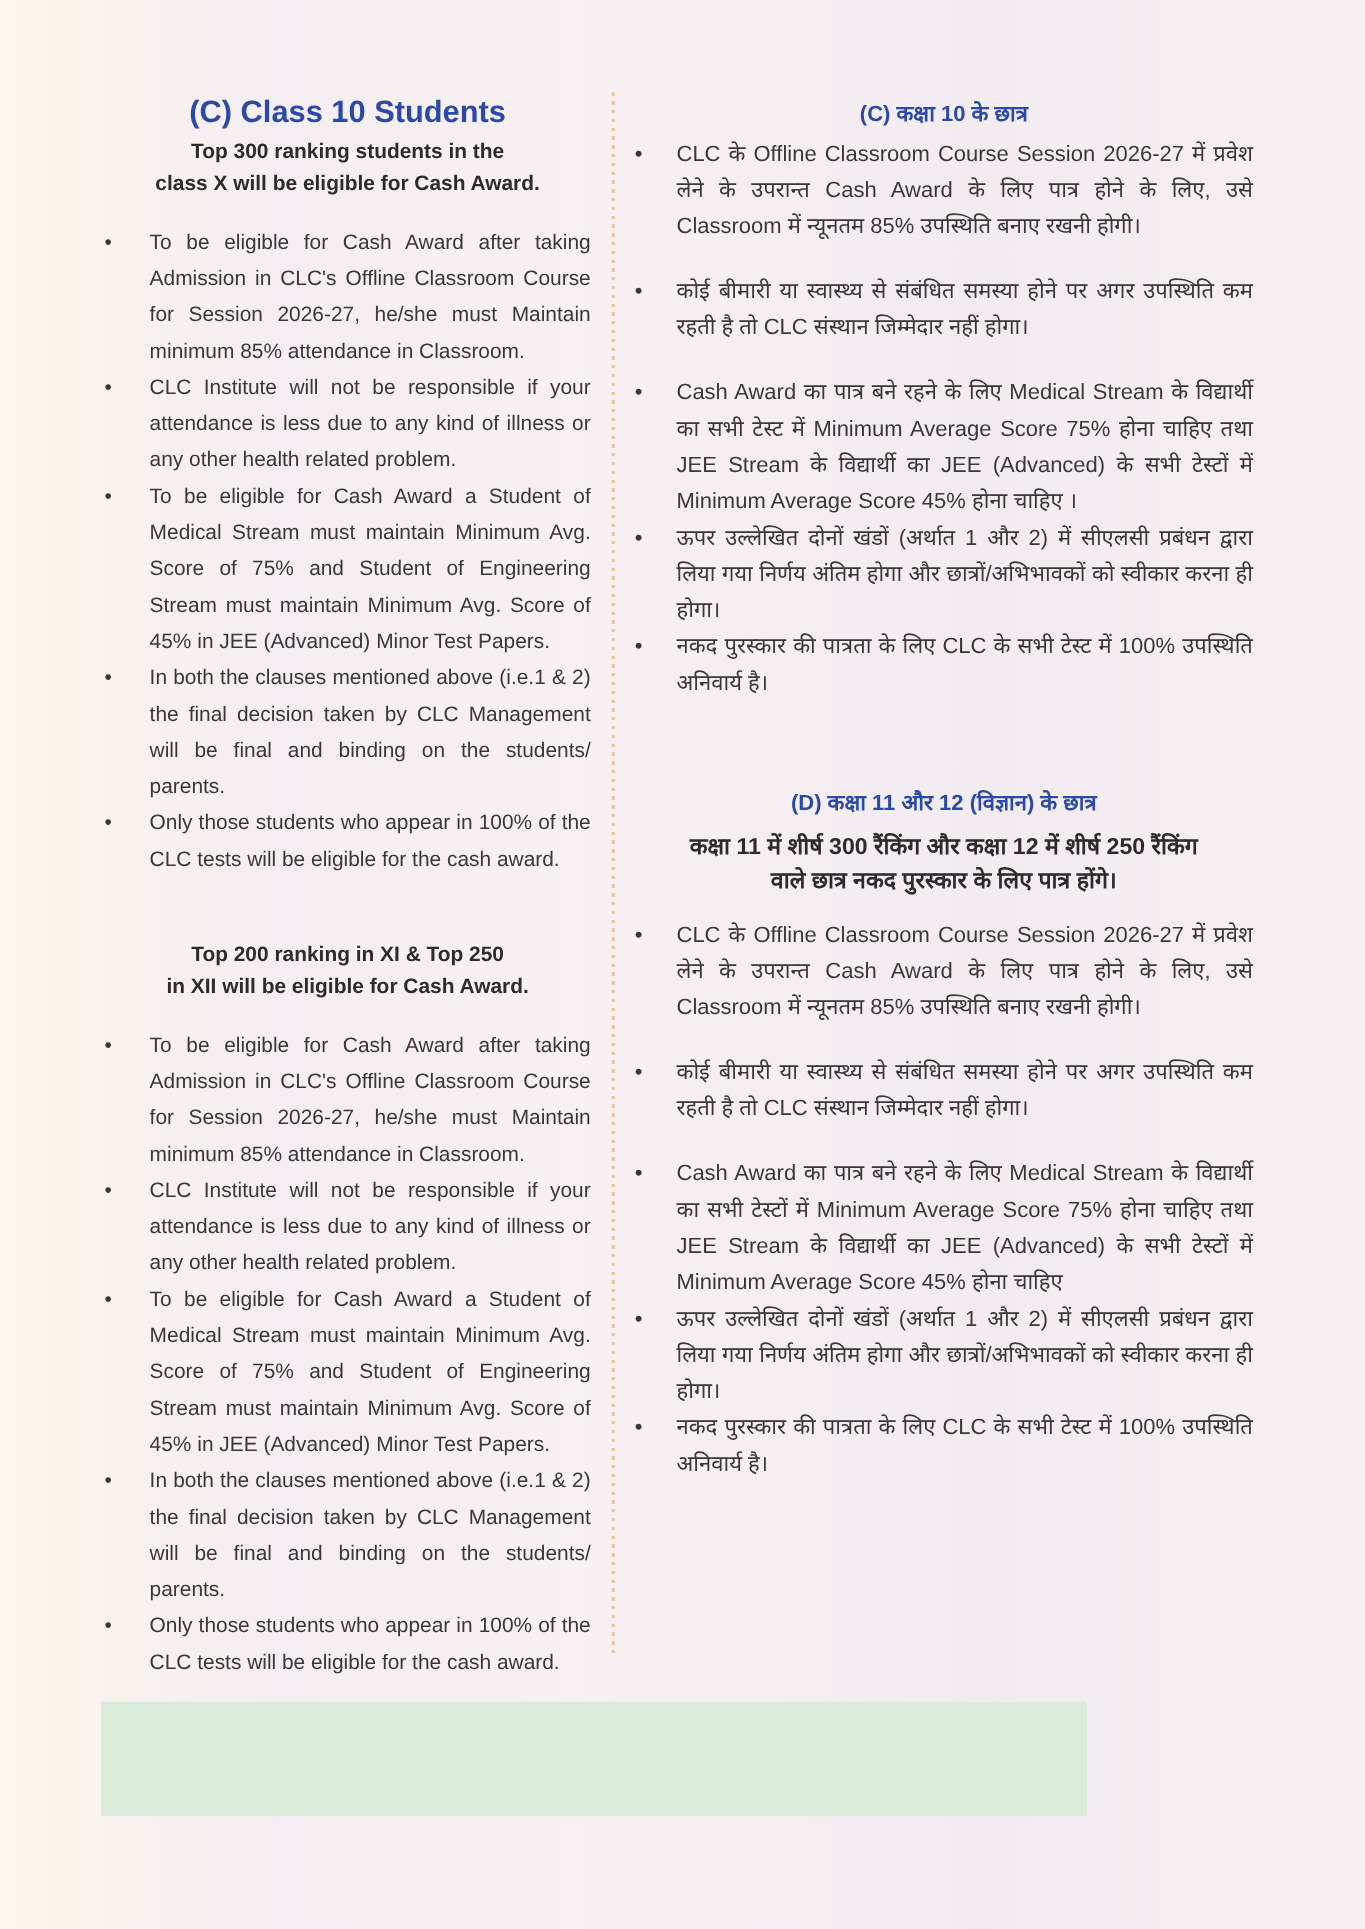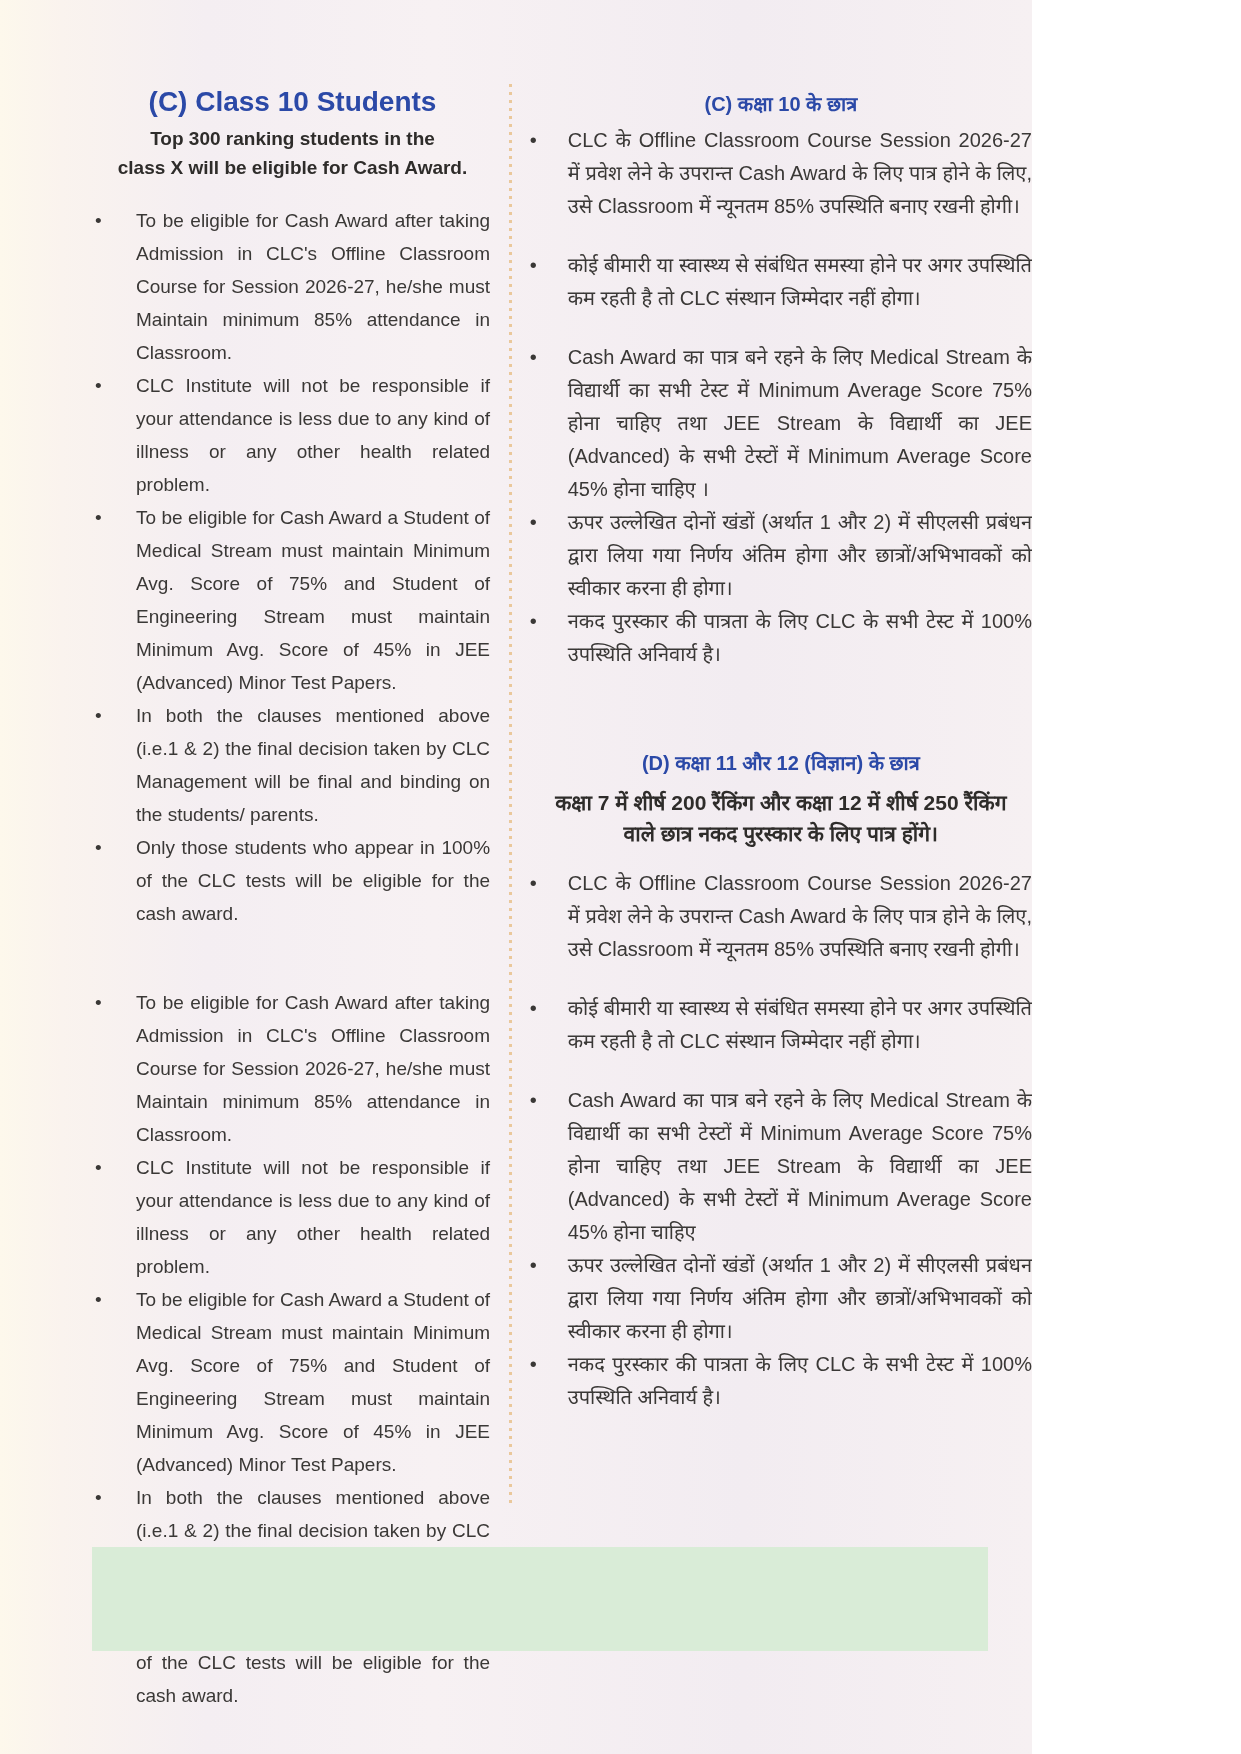--- a/index.html
+++ b/index.html
@@ -1,18 +1,18 @@
 <!DOCTYPE html>
 <html><head>
 <meta charset="utf-8">
 <style>
   html, body { margin: 0; padding: 0; }
   .page {
     position: relative;
-    width: 1032px;
+    width: 1241px;
     height: 1754px;
     overflow: hidden;
     background: linear-gradient(90deg, #fdf8ec 0%, #faf3ee 6%, #f4eef2 20%, #f7f1f3 42%, #f2ecf1 72%, #f6f0f2 100%);
     font-family: "Liberation Sans", "DejaVu Sans", sans-serif;
     color: #3a3836;
   }
   .columns {
     display: flex;
     align-items: flex-start;
     padding: 84px 0 0 95px;
@@ -90,20 +90,24 @@
             <span class="btext">In both the clauses mentioned above (i.e.1 &amp; 2) the final decision taken by CLC Management will be final and binding on the students/ parents.</span>
           </div>
           <div class="bullet-row">
             <span class="marker">•</span>
             <span class="btext">Only those students who appear in 100% of the CLC tests will be eligible for the cash award.</span>
           </div>
         </div>
       </section>
 
       <section class="sec sec-d">
+        <div class="sub">
+          <div>Top 200 ranking in XI &amp; Top 250</div>
+          <div>in XII will be eligible for Cash Award.</div>
+        </div>
         <div class="bullets">
           <div class="bullet-row">
             <span class="marker">•</span>
             <span class="btext">To be eligible for Cash Award after taking Admission in CLC's Offline Classroom Course for Session 2026-27, he/she must Maintain minimum 85% attendance in Classroom.</span>
           </div>
           <div class="bullet-row">
             <span class="marker">•</span>
             <span class="btext">CLC Institute will not be responsible if your attendance is less due to any kind of illness or any other health related problem.</span>
           </div>
           <div class="bullet-row">
@@ -149,21 +153,21 @@
           <div class="bullet-row">
             <span class="marker">•</span>
             <span class="btext">नकद पुरस्कार की पात्रता के लिए CLC के सभी टेस्ट में 100% उपस्थिति अनिवार्य है।</span>
           </div>
         </div>
       </section>
 
       <section class="sec sec-d">
         <h2 class="heading">(D) कक्षा 11 और 12 (विज्ञान) के छात्र</h2>
         <div class="sub">
-          <div>कक्षा 7 में शीर्ष 200 रैंकिंग और कक्षा 12 में शीर्ष 250 रैंकिंग</div>
+          <div>कक्षा 11 में शीर्ष 300 रैंकिंग और कक्षा 12 में शीर्ष 250 रैंकिंग</div>
           <div>वाले छात्र नकद पुरस्कार के लिए पात्र होंगे।</div>
         </div>
         <div class="bullets">
           <div class="bullet-row gap-after">
             <span class="marker">•</span>
             <span class="btext">CLC के Offline Classroom Course Session 2026-27 में प्रवेश लेने के उपरान्त Cash Award के लिए पात्र होने के लिए, उसे Classroom में न्यूनतम 85% उपस्थिति बनाए रखनी होगी।</span>
           </div>
           <div class="bullet-row gap-after">
             <span class="marker">•</span>
             <span class="btext">कोई बीमारी या स्वास्थ्य से संबंधित समस्या होने पर अगर उपस्थिति कम रहती है तो CLC संस्थान जिम्मेदार नहीं होगा।</span>

